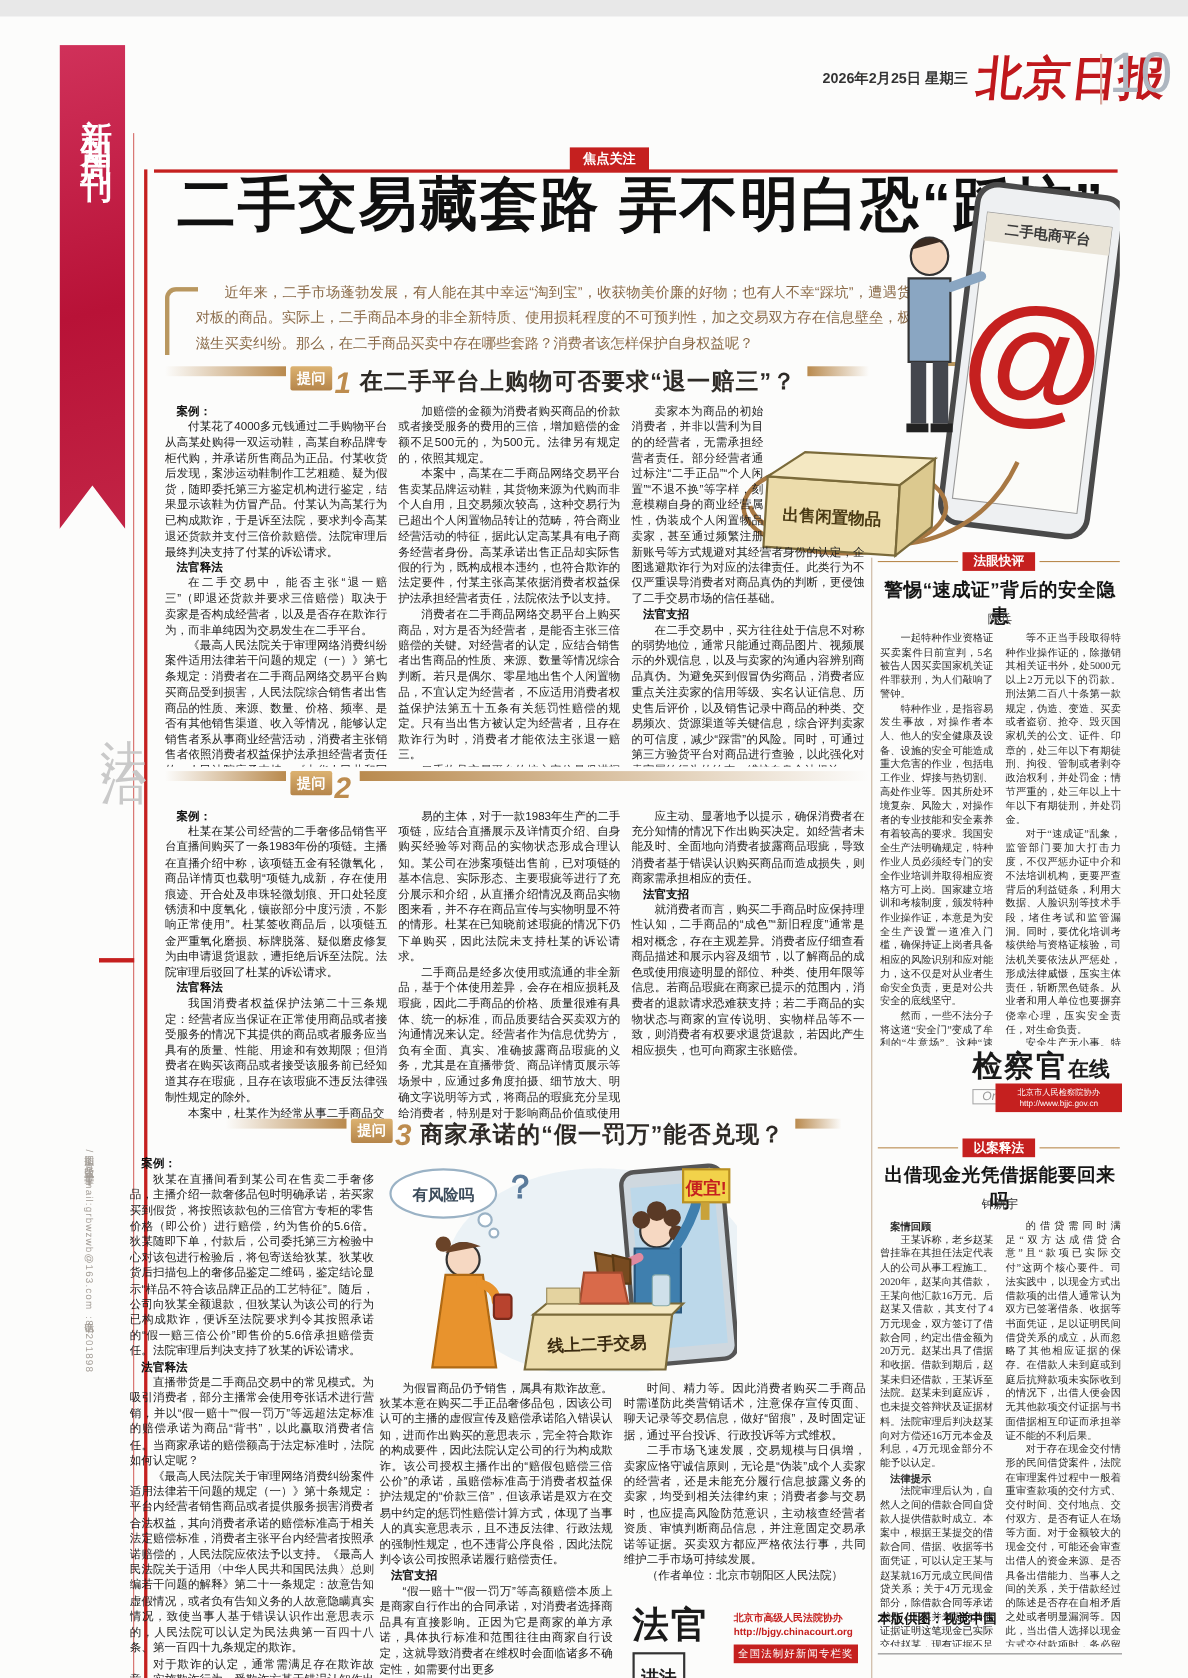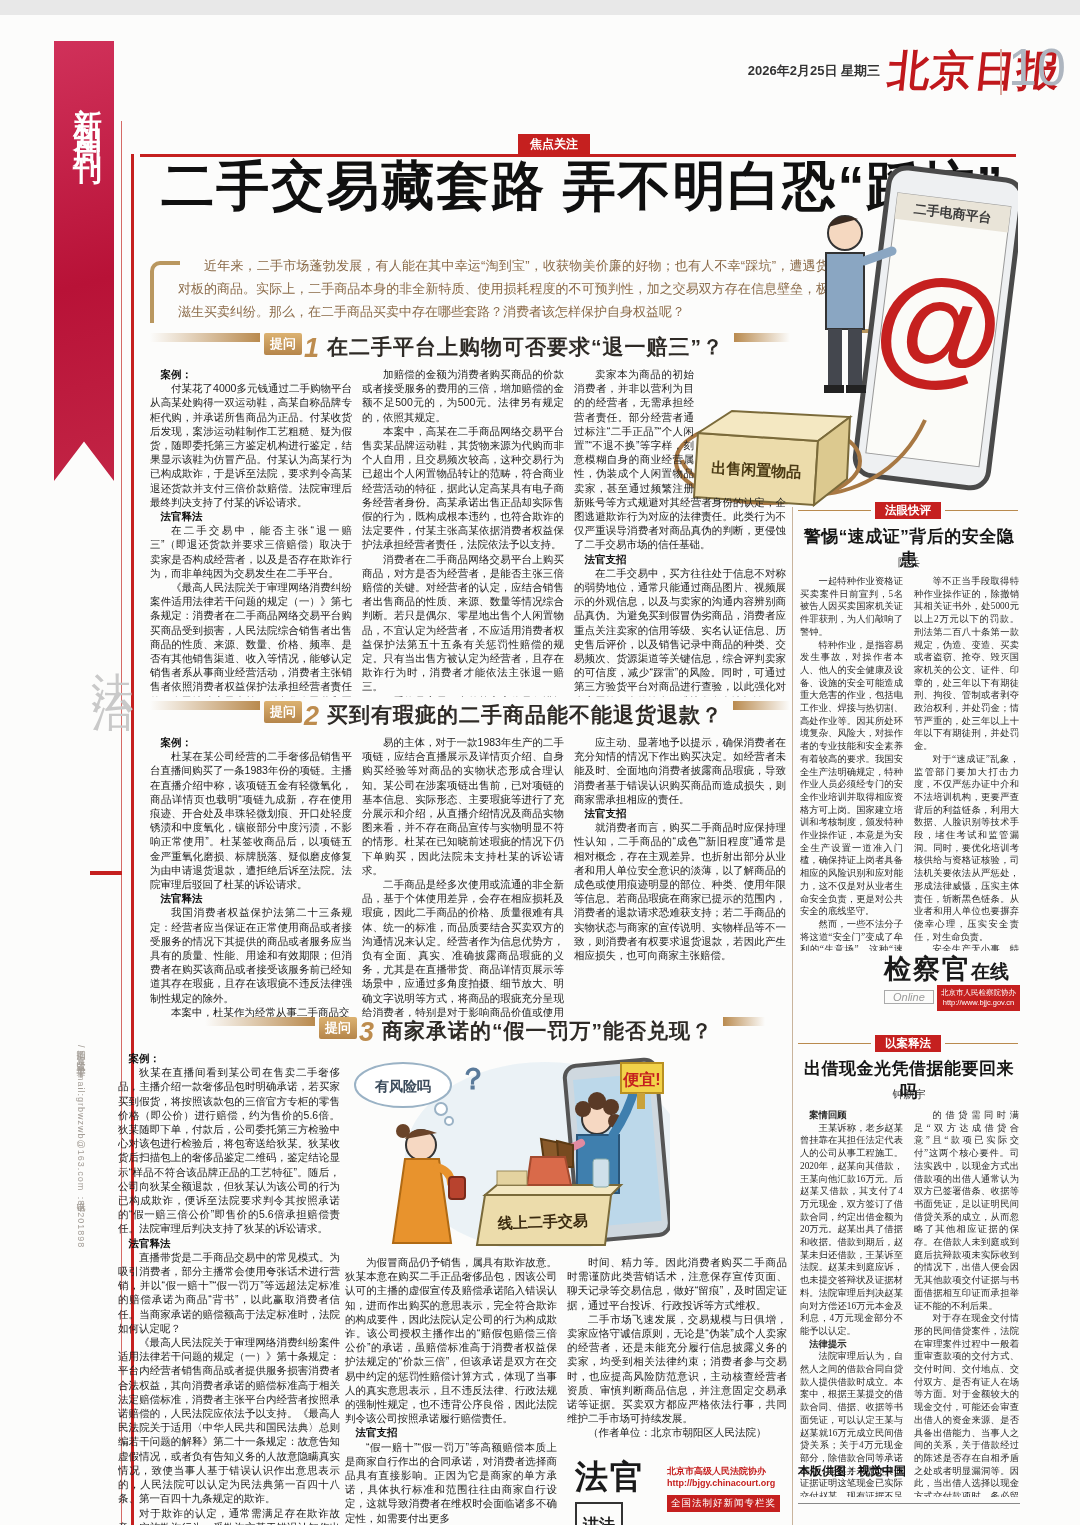--- a/index.html
+++ b/index.html
@@ -60,21 +60,21 @@
   .rcol{position:absolute;font-family:"Liberation Serif",serif;font-size:9.3px;line-height:12.7px;
         text-align:justify;overflow:hidden;color:#2a2a2a;}
   .rcol p{margin:0;text-indent:2em;}
   .rcol p.ph{font-weight:bold;text-indent:1em;font-family:"Liberation Sans",sans-serif;}
   
   .jcbox{position:absolute;left:884px;top:936px;width:136px;height:80px;}
   .jc-main{font-size:27px;font-weight:900;color:#1a1a1a;letter-spacing:2px;display:inline-block;}
   .jc-sub{font-size:19px;font-weight:900;color:#1a1a1a;}
   .jc-online{display:inline-block;border:1px solid #aaa;color:#999;font-style:italic;font-size:11px;padding:0 8px;margin-top:3px;}
   .jc-red{position:absolute;right:0;top:34px;background:#c5201f;color:#fff;font-size:7.5px;line-height:10px;
-        padding:3px 4px;text-align:center;}
+        padding:3px 20px;text-align:center;}
   .fgbox{position:absolute;left:575px;top:1440px;width:214px;height:74px;}
   .fg-main{font-size:33px;font-weight:900;color:#1a1a1a;letter-spacing:2px;}
   .fg-sub{display:inline-block;border:2px solid #333;font-size:16px;font-weight:900;padding:11px 6px;margin-top:2px;}
   .fg-right{position:absolute;left:92px;top:10px;width:122px;font-size:9px;color:#c5201f;line-height:12px;font-weight:bold;}
   .fg-award{position:absolute;left:92px;top:40px;background:#c5201f;color:#fff;font-size:9.5px;padding:2px 4px;
         letter-spacing:1px;white-space:nowrap;}
   .hrline{position:absolute;left:798px;top:1488px;width:222px;height:1px;background:#888;}
   .bottomcredit{position:absolute;left:798px;top:1448px;width:222px;text-align:left;font-size:12px;font-weight:bold;color:#111;}
   .illus{position:absolute;}
   svg text{font-family:"Liberation Sans",sans-serif;}
@@ -161,38 +161,37 @@
         <p class="pt">卖家本为商品的初始消费者，并非以营利为目的的经营者，无需承担经营者责任。部分经营者通过标注“二手正品”“个人闲置”“不退不换”等字样，刻意模糊自身的商业经营属性，伪装成个人闲置物品卖家，甚至通过频繁注册新账号等方式规避对其经营者身份的认定，企图逃避欺诈行为对应的法律责任。此类行为不仅严重误导消费者对商品真伪的判断，更侵蚀了二手交易市场的信任基础。</p>
         <p class="ph">法官支招</p>
         <p class="pt">在二手交易中，买方往往处于信息不对称的弱势地位，通常只能通过商品图片、视频展示的外观信息，以及与卖家的沟通内容辨别商品真伪。为避免买到假冒伪劣商品，消费者应重点关注卖家的信用等级、实名认证信息、历史售后评价，以及销售记录中商品的种类、交易频次、货源渠道等关键信息，综合评判卖家的可信度，减少“踩雷”的风险。同时，可通过第三方验货平台对商品进行查验，以此强化对卖家履约行为的约束，维护自身合法权益。</p>
       </div>
   </div>
 
   <div class="qhead" style="left:150px;top:686px;width:640px;">
     <div class="qbarL"></div>
     <div class="qlabel">提问</div>
     <div class="qnum">2</div>
-    <div class="qtitle">买到有瑕疵的二手商品能不能退货退款？</div>
     <div class="qbarR"></div>
   </div>
   <div class="col" style="left:150px;top:720px;width:202px;height:282px;">
       <p class="ph">案例：</p>
       <p class="pt">杜某在某公司经营的二手奢侈品销售平台直播间购买了一条1983年份的项链。主播在直播介绍中称，该项链五金有轻微氧化，商品详情页也载明“项链九成新，存在使用痕迹、开合处及串珠轻微划痕、开口处轻度锈渍和中度氧化，镶嵌部分中度污渍，不影响正常使用”。杜某签收商品后，以项链五金严重氧化磨损、标牌脱落、疑似磨皮修复为由申请退货退款，遭拒绝后诉至法院。法院审理后驳回了杜某的诉讼请求。</p>
       <p class="ph">法官释法</p>
       <p class="pt">我国消费者权益保护法第二十三条规定：经营者应当保证在正常使用商品或者接受服务的情况下其提供的商品或者服务应当具有的质量、性能、用途和有效期限；但消费者在购买该商品或者接受该服务前已经知道其存在瑕疵，且存在该瑕疵不违反法律强制性规定的除外。</p>
       <p class="pt">本案中，杜某作为经常从事二手商品交</p>
     </div>
   <div class="col" style="left:362px;top:720px;width:202px;height:282px;">
       <p class="pt">易的主体，对于一款1983年生产的二手项链，应结合直播展示及详情页介绍、自身购买经验等对商品的实物状态形成合理认知。某公司在涉案项链出售前，已对项链的基本信息、实际形态、主要瑕疵等进行了充分展示和介绍，从直播介绍情况及商品实物图来看，并不存在商品宣传与实物明显不符的情形。杜某在已知晓前述瑕疵的情况下仍下单购买，因此法院未支持杜某的诉讼请求。</p>
       <p class="pt">二手商品是经多次使用或流通的非全新品，基于个体使用差异，会存在相应损耗及瑕疵，因此二手商品的价格、质量很难有具体、统一的标准，而品质要结合买卖双方的沟通情况来认定。经营者作为信息优势方，负有全面、真实、准确披露商品瑕疵的义务，尤其是在直播带货、商品详情页展示等场景中，应通过多角度拍摄、细节放大、明确文字说明等方式，将商品的瑕疵充分呈现给消费者，特别是对于影响商品价值或使用的重要瑕疵，更</p>
     </div>
   <div class="col" style="left:574px;top:720px;width:212px;height:282px;">
       <p class="pt">应主动、显著地予以提示，确保消费者在充分知情的情况下作出购买决定。如经营者未能及时、全面地向消费者披露商品瑕疵，导致消费者基于错误认识购买商品而造成损失，则商家需承担相应的责任。</p>
       <p class="ph">法官支招</p>
-      <p class="pt">就消费者而言，购买二手商品时应保持理性认知，二手商品的“成色”“新旧程度”通常是相对概念，存在主观差异。也折射出部分从业者和用人单位安全意识的淡薄，以了解商品的成色或使用痕迹明显的部位、种类、使用年限等信息。若商品瑕疵在商家已提示的范围内，消费者的退款请求恐难获支持；若二手商品的实物状态与商家的宣传说明、实物样品等不一致，则消费者有权要求退货退款，若因此产生相应损失，也可向商家主张赔偿。</p>
+      <p class="pt">就消费者而言，购买二手商品时应保持理性认知，二手商品的“成色”“新旧程度”通常是相对概念，存在主观差异。消费者应仔细查看商品描述和展示内容及细节，以了解商品的成色或使用痕迹明显的部位、种类、使用年限等信息。若商品瑕疵在商家已提示的范围内，消费者的退款请求恐难获支持；若二手商品的实物状态与商家的宣传说明、实物样品等不一致，则消费者有权要求退货退款，若因此产生相应损失，也可向商家主张赔偿。</p>
     </div>
 
   <div class="qhead" style="left:205px;top:1002px;width:560px;">
     <div class="qbarL"></div>
     <div class="qlabel">提问</div>
     <div class="qnum">3</div>
     <div class="qtitle">商家承诺的“假一罚万”能否兑现？</div>
     <div class="qbarR"></div>
   </div>
   <div class="col" style="left:118px;top:1036px;width:222px;height:482px;">

